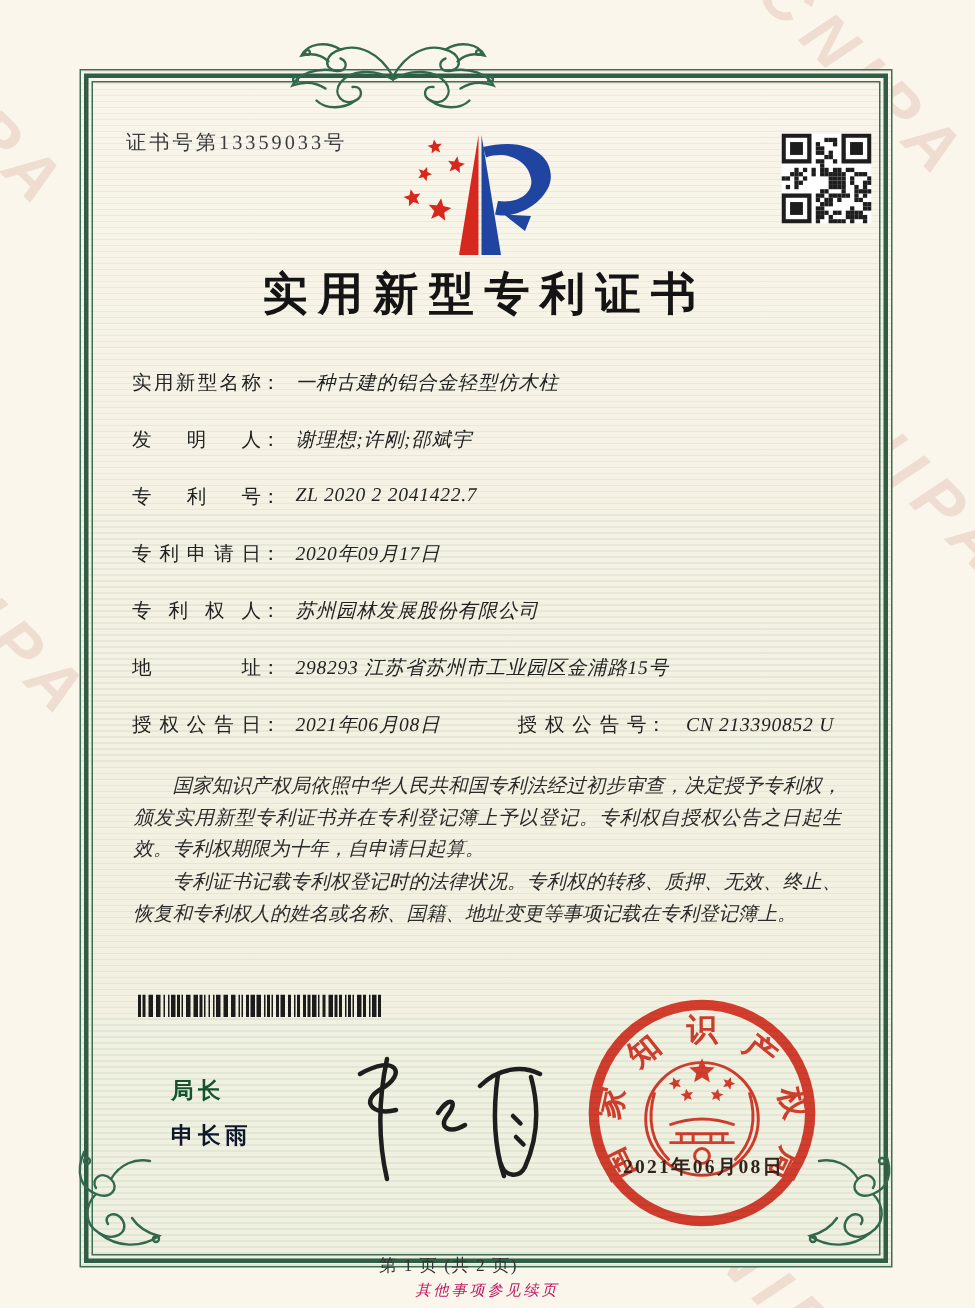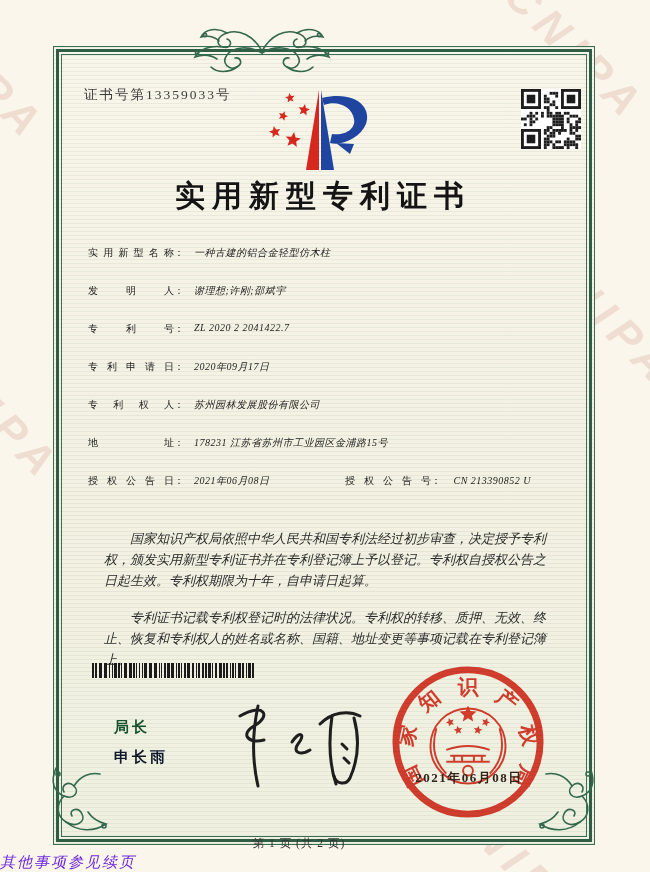--- a/index.html
+++ b/index.html
@@ -30,46 +30,46 @@
   .ornament path,.ornament circle{stroke:#33684d;fill:none;stroke-width:1.6;stroke-linecap:round;}
 
   .cert-no{position:absolute;left:84px;top:86px;font-size:13.5px;letter-spacing:2px;color:#3b3b3b;z-index:2;}
 
   .logo{position:absolute;left:264px;top:86px;z-index:2;}
   .qr{position:absolute;left:521px;top:89px;z-index:2;}
 
   .title{position:absolute;left:53px;top:176px;width:540px;text-align:center;font-size:30px;font-weight:700;
          letter-spacing:7px;color:#141414;z-index:2;}
 
-  .fields{position:absolute;left:88px;top:246px;width:478px;font-size:10px;color:#222;z-index:2;}
+  .fields{position:absolute;left:88px;top:246px;width:478px;font-size:13px;color:#222;z-index:2;}
   .frow{height:20px;margin-bottom:18px;display:flex;white-space:nowrap;}
   .flabel{display:inline-block;width:86px;text-align:justify;text-align-last:justify;-moz-text-align-last:justify;}
   .fcolon{display:inline-block;margin-right:10px;}
   .fvalue{letter-spacing:.5px;font-style:italic;}
   .grant-left{width:257px;display:flex;}
 
   .paras{position:absolute;left:88px;top:512px;width:474px;font-size:13px;line-height:21px;color:#2b2b2b;
          font-style:italic;text-align:justify;z-index:2;}
-  .paras p{margin:16px;text-indent:2em;}
+  .paras p{margin:1px;text-indent:2em;}
 
   .barcode{position:absolute;left:92px;top:663px;z-index:2;}
 
   .sig-title{position:absolute;left:114px;top:718px;font:700 15px var(--sans);color:#14532d;letter-spacing:3px;z-index:2;}
   .sig-name{position:absolute;left:114px;top:748px;font:700 15px var(--sans);color:#0f172a;letter-spacing:3px;z-index:2;}
   .signature{position:absolute;left:220px;top:694px;z-index:2;}
   .signature path{stroke:#1e1e1e;stroke-width:3;fill:none;stroke-linecap:round;}
 
   .seal{position:absolute;left:389px;top:663px;z-index:3;mix-blend-mode:multiply;opacity:.94;}
   .seal-date{position:absolute;left:384px;top:769px;width:170px;text-align:center;font:700 13px var(--serif);
              color:#33231b;letter-spacing:1.5px;z-index:4;}
 
   .page-info{position:absolute;left:53px;top:836px;width:492px;text-align:center;font-size:11.5px;color:#333;
              letter-spacing:1px;z-index:2;}
-  .footer-note{position:absolute;left:0;top:853px;width:650px;text-align:left;font-size:15px;font-style:italic;
-               color:#6d28d9;letter-spacing:2px;z-index:2;}
+  .footer-note{position:absolute;left:0;top:853px;width:650px;text-align:center;font-size:10px;font-style:italic;
+               color:#be185d;letter-spacing:2px;z-index:2;}
 </style>
 </head>
 <body>
 
 <div class="page">
 
   <span class="wm" style="left:-70px;top:-10px;">CNIPA</span>
   <span class="wm" style="left:530px;top:-30px;">CNIPA</span>
   <span class="wm" style="left:560px;top:235px;">CNIPA</span>
   <span class="wm" style="left:-55px;top:330px;">CNIPA</span>
@@ -297,21 +297,21 @@
       <span class="fvalue">2020年09月17日</span>
     </div>
     <div class="frow">
       <span class="flabel">专利权人</span>
         <span class="fcolon">：</span>
       <span class="fvalue">苏州园林发展股份有限公司</span>
     </div>
     <div class="frow">
       <span class="flabel">地址</span>
         <span class="fcolon">：</span>
-      <span class="fvalue">178231 江苏省苏州市工业园区金浦路15号</span>
+      <span class="fvalue">298293 江苏省苏州市工业园区金浦路15号</span>
     </div>
     <div class="frow">
       <span class="grant-left">
         <span class="flabel">授权公告日</span>
           <span class="fcolon">：</span>
         <span class="fvalue">2021年06月08日</span>
       </span>
       <span>
         <span class="flabel">授权公告号</span><span class="fcolon">：</span>
         <span class="fvalue">CN 213390852 U</span>

